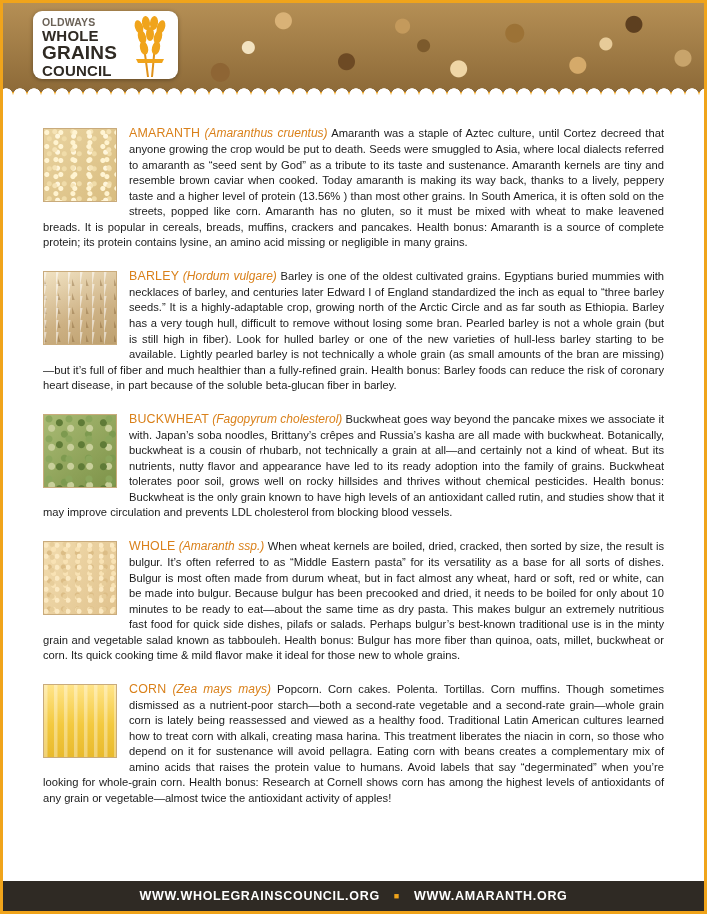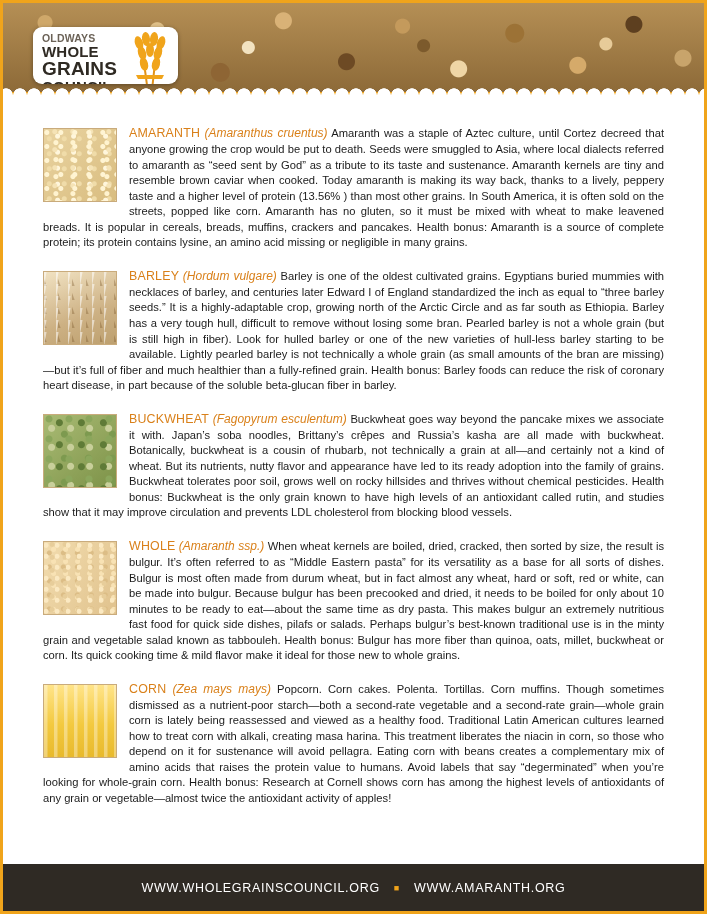--- a/index.html
+++ b/index.html
@@ -55,23 +55,23 @@
     font-weight: bold;
     letter-spacing: 1.6px;
     text-shadow: 1px 1px 3px rgba(0,0,0,.65);
   }
   .header-title .small { font-size: 15px; letter-spacing: 1px; }
 
   
   .logo {
     position: absolute;
     left: 30px;
-    top: 24px;
+    top: 8px;
     width: 145px;
-    height: 57px;
+    height: 68px;
     background: #ffffff;
     border-radius: 9px;
     box-shadow: 0 1px 4px rgba(0,0,0,.35);
     overflow: hidden;
   }
   .logo-text {
     position: absolute;
     left: 9px;
     top: 6px;
     width: 96px;
@@ -184,29 +184,29 @@
     background:
       linear-gradient(90deg, rgba(255,255,255,.35) 0 3px, transparent 4px 10px),
       linear-gradient(180deg, #ffe489, #f3c93f 55%, #e8b92c);
     background-size: 10px 10px, 100% 100%;
   }
 
   
   .footer {
     position: absolute;
     left: 0; right: 0; bottom: 0;
-    height: 47px;
+    height: 30px;
     background: #2f2a24;
     color: #ffffff;
     display: flex;
     align-items: center;
     justify-content: center;
     gap: 14px;
     font-size: 12.5px;
-    font-weight: normal;
+    font-weight: bold;
     letter-spacing: .7px;
   }
   .footer .sep { font-size: 9px; color: #f0a41b; }
   .footer a, .footer span.url { color: #ffffff; text-decoration: none; }
 </style>
 </head>
 <body>
 
 <div class="page">
 
@@ -258,21 +258,21 @@
         <span class="name">BARLEY</span>
         <span class="latin">(Hordum vulgare)</span>
         <span> Barley is one of the oldest cultivated grains. Egyptians buried mummies with necklaces of barley, and centuries later Edward I of England standardized the inch as equal to “three barley seeds.” It is a highly-adaptable crop, growing north of the Arctic Circle and as far south as Ethiopia. Barley has a very tough hull, difficult to remove without losing some bran. Pearled barley is not a whole grain (but is still high in fiber). Look for hulled barley or one of the new varieties of hull-less barley starting to be available. Lightly pearled barley is not technically a whole grain (as small amounts of the bran are missing)—but it’s full of fiber and much healthier than a fully-refined grain. Health bonus: Barley foods can reduce the risk of coronary heart disease, in part because of the soluble beta-glucan fiber in barley.</span>
       </div>
     </div>
 
     <div class="entry">
       <div class="swatch sw-buckwheat"></div>
       <div class="entry-text">
         <span class="name">BUCKWHEAT</span>
-        <span class="latin">(Fagopyrum esculentum)</span>
+        <span class="latin">(Fagopyrum cholesterol)</span>
         <span> Buckwheat goes way beyond the pancake mixes we associate it with. Japan’s soba noodles, Brittany’s crêpes and Russia’s kasha are all made with buckwheat. Botanically, buckwheat is a cousin of rhubarb, not technically a grain at all—and certainly not a kind of wheat. But its nutrients, nutty flavor and appearance have led to its ready adoption into the family of grains. Buckwheat tolerates poor soil, grows well on rocky hillsides and thrives without chemical pesticides. Health bonus: Buckwheat is the only grain known to have high levels of an antioxidant called rutin, and studies show that it may improve circulation and prevents LDL cholesterol from blocking blood vessels.</span>
       </div>
     </div>
 
     <div class="entry">
       <div class="swatch sw-bulgur"></div>
       <div class="entry-text">
         <span class="name">WHOLE</span>
         <span class="latin">(Amaranth ssp.)</span>
         <span> When wheat kernels are boiled, dried, cracked, then sorted by size, the result is bulgur. It’s often referred to as “Middle Eastern pasta” for its versatility as a base for all sorts of dishes. Bulgur is most often made from durum wheat, but in fact almost any wheat, hard or soft, red or white, can be made into bulgur. Because bulgur has been precooked and dried, it needs to be boiled for only about 10 minutes to be ready to eat—about the same time as dry pasta. This makes bulgur an extremely nutritious fast food for quick side dishes, pilafs or salads. Perhaps bulgur’s best-known traditional use is in the minty grain and vegetable salad known as tabbouleh. Health bonus: Bulgur has more fiber than quinoa, oats, millet, buckwheat or corn. Its quick cooking time &amp; mild flavor make it ideal for those new to whole grains.</span>

